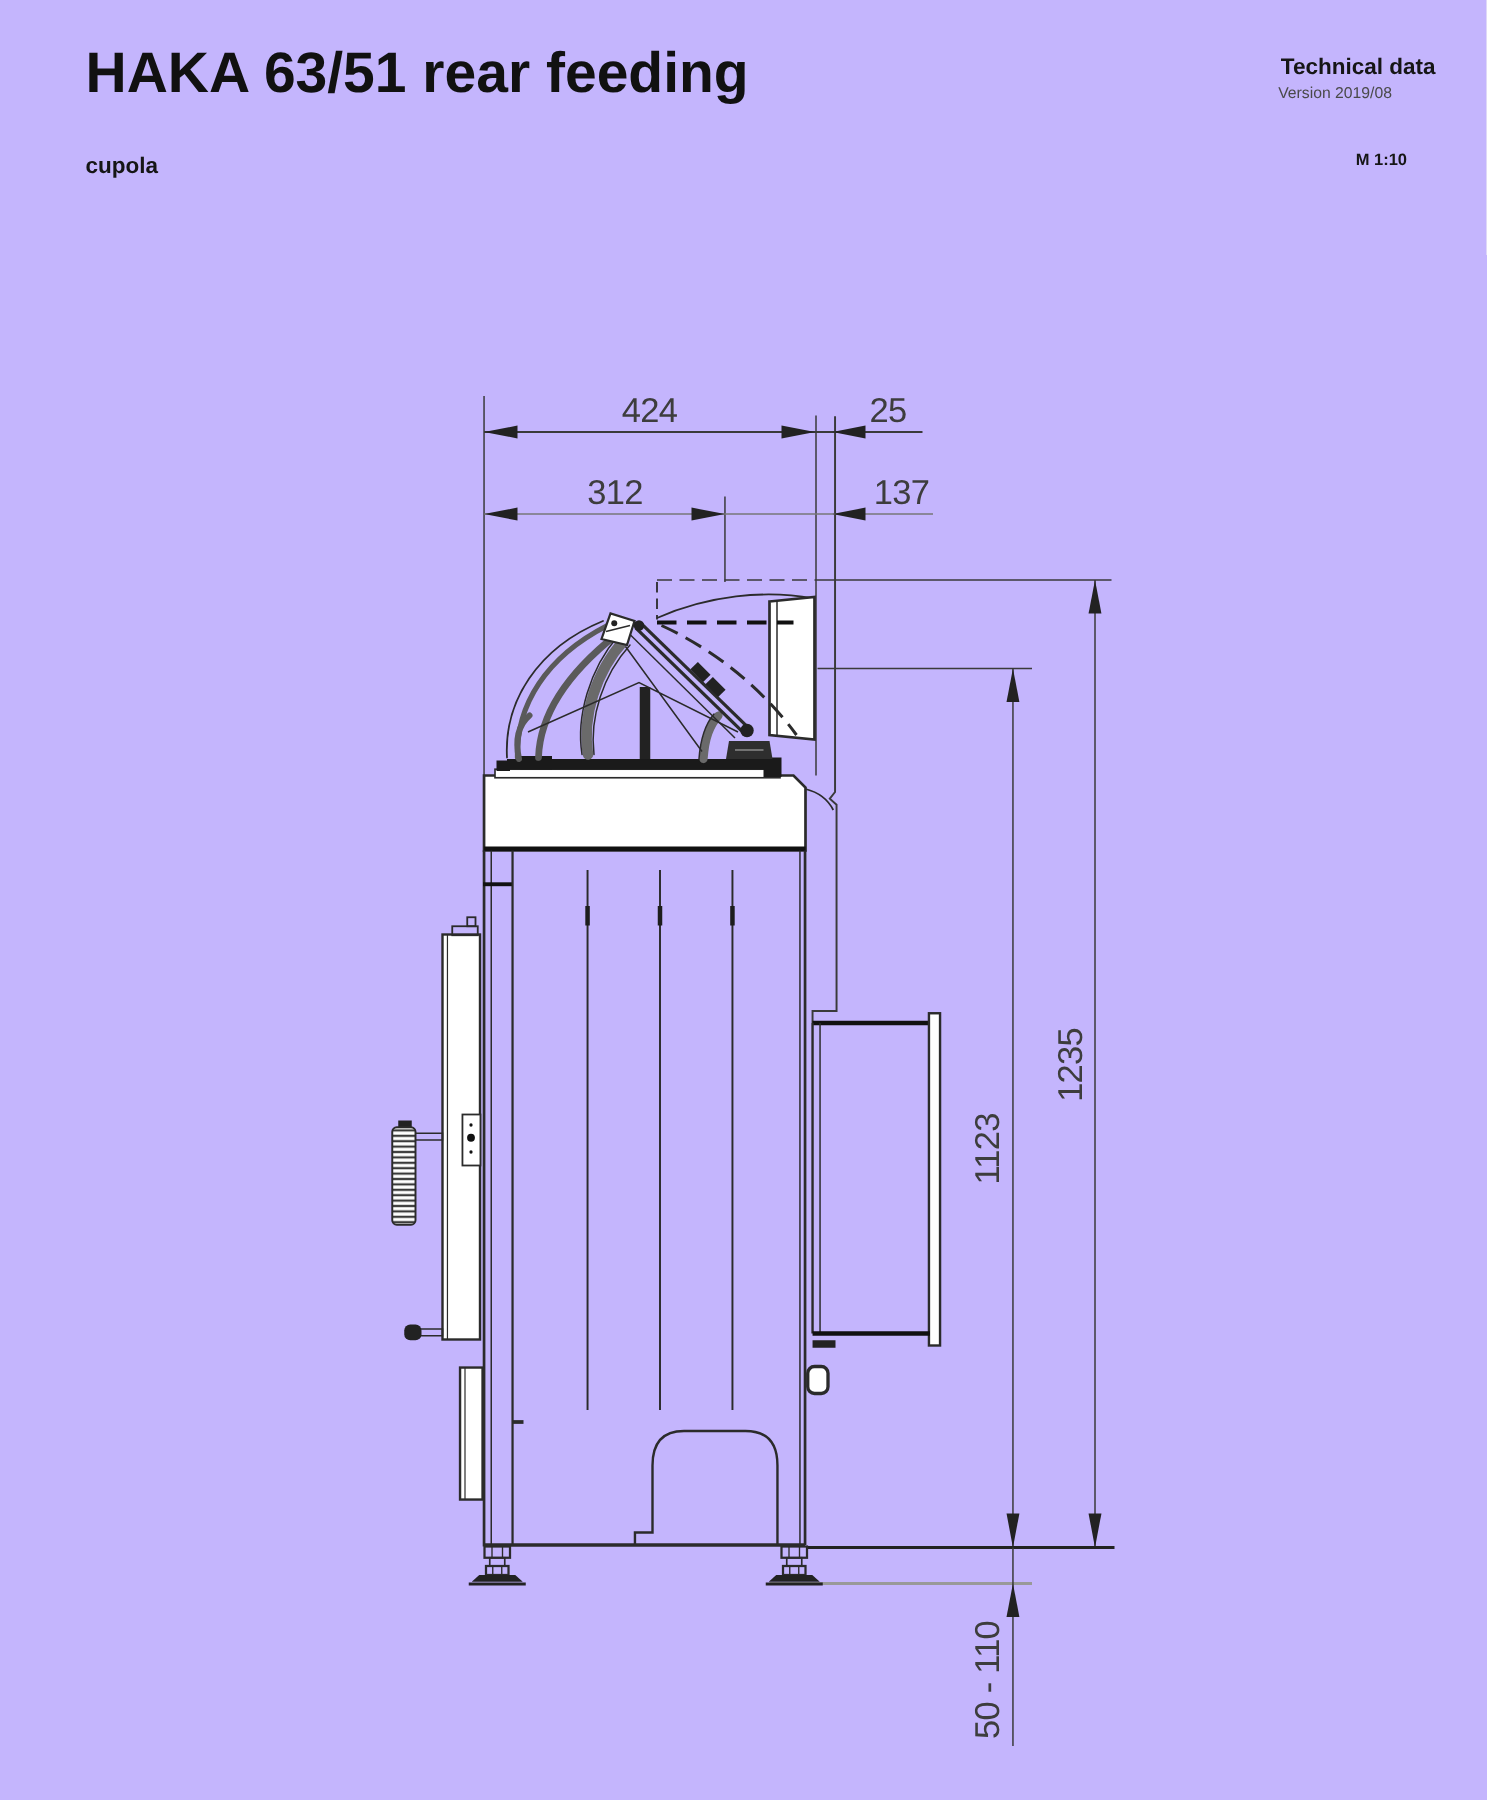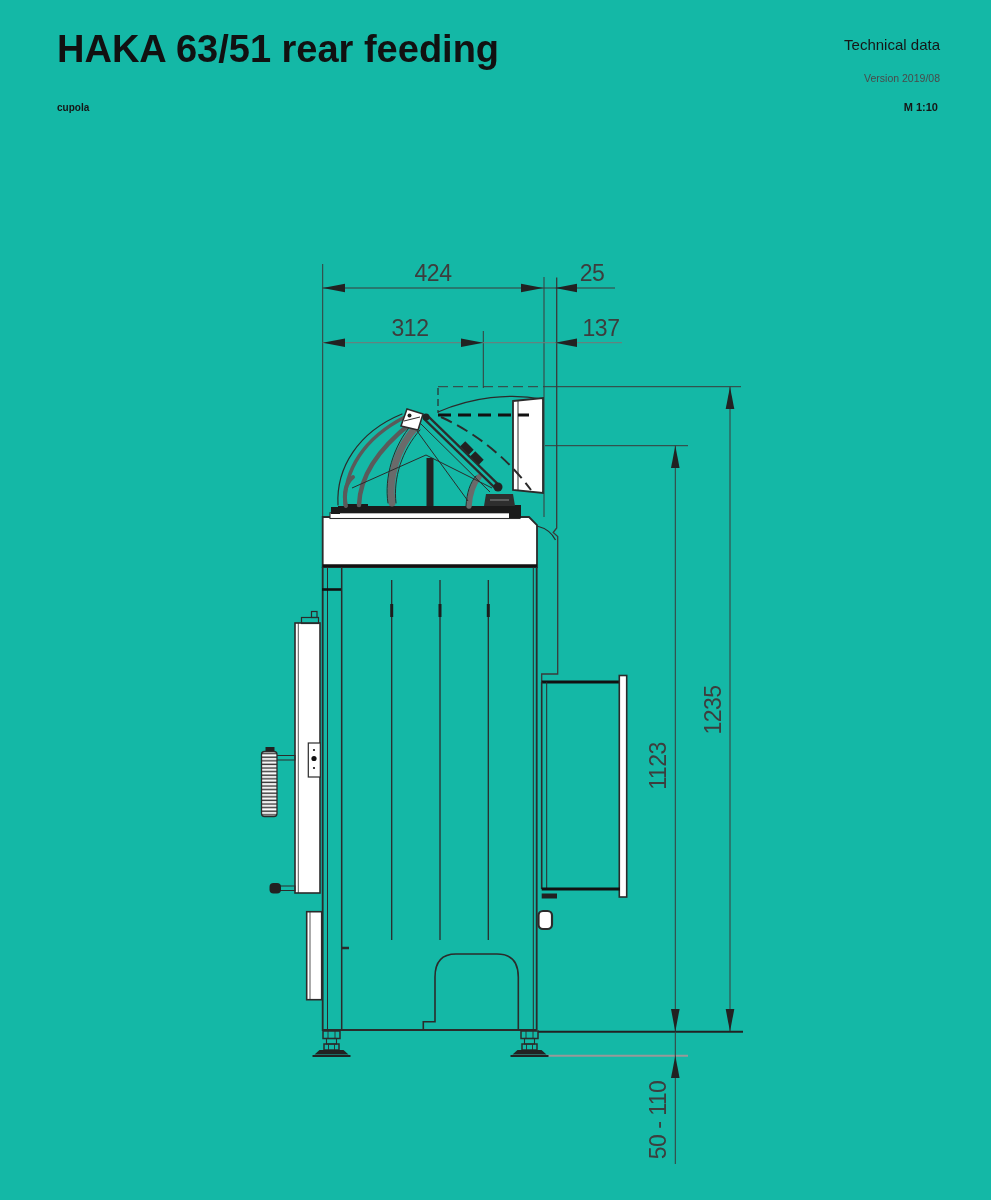--- a/index.html
+++ b/index.html
@@ -1,33 +1,33 @@
 <!DOCTYPE html>
 <html><head>
 <meta charset="utf-8">
 <style>
   html,body{margin:0;padding:0;background:#f4f4f2;}
   .page{
-    position:relative;width:991px;height:1200px;background:#14b8a6;
+    position:relative;width:991px;height:1200px;background:#c4b5fd;
     font-family:"Liberation Sans", sans-serif;overflow:hidden;
   }
   .hdr-title{
     position:absolute;left:57px;top:28px;font-size:38px;font-weight:bold;
     color:#111;letter-spacing:0px;white-space:nowrap;
   }
   .hdr-tech{
-    position:absolute;right:51px;top:36px;font-size:15px;font-weight:normal;
+    position:absolute;right:34px;top:36px;font-size:15px;font-weight:bold;
     color:#161616;text-align:right;white-space:nowrap;
   }
   .hdr-version{
-    position:absolute;right:51px;top:56px;font-size:10.5px;color:#4a4a4a;
-    text-align:right;white-space:nowrap;margin-top:16px;
+    position:absolute;right:63px;top:56px;font-size:10.5px;color:#4a4a4a;
+    text-align:right;white-space:nowrap;
   }
   .hdr-view{
-    position:absolute;left:57px;top:102px;font-size:10px;font-weight:bold;color:#161616;
+    position:absolute;left:57px;top:102px;font-size:15px;font-weight:bold;color:#161616;
   }
   .hdr-scale{
     position:absolute;right:53px;top:101px;font-size:11px;font-weight:bold;color:#161616;
   }
   svg.drawing{position:absolute;left:0;top:0;}
   svg text{font-family:"Liberation Sans", sans-serif;}
   .dimtxt{font-size:23px;fill:#3d3d3d;letter-spacing:-0.5px;}
 </style>
 </head>
 <body>

